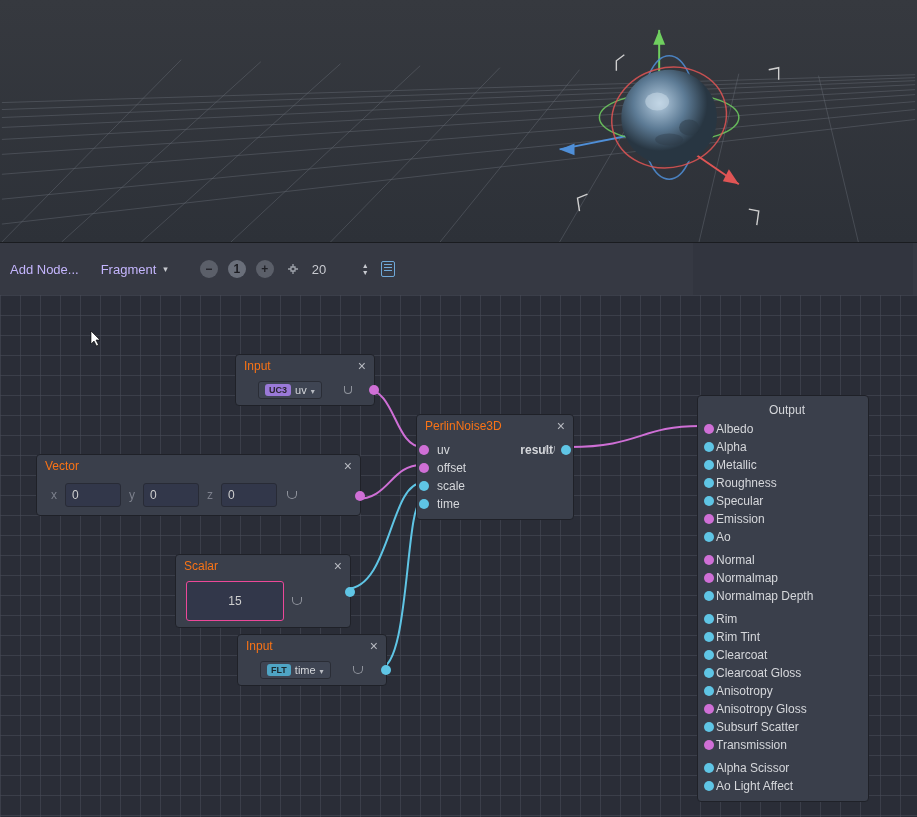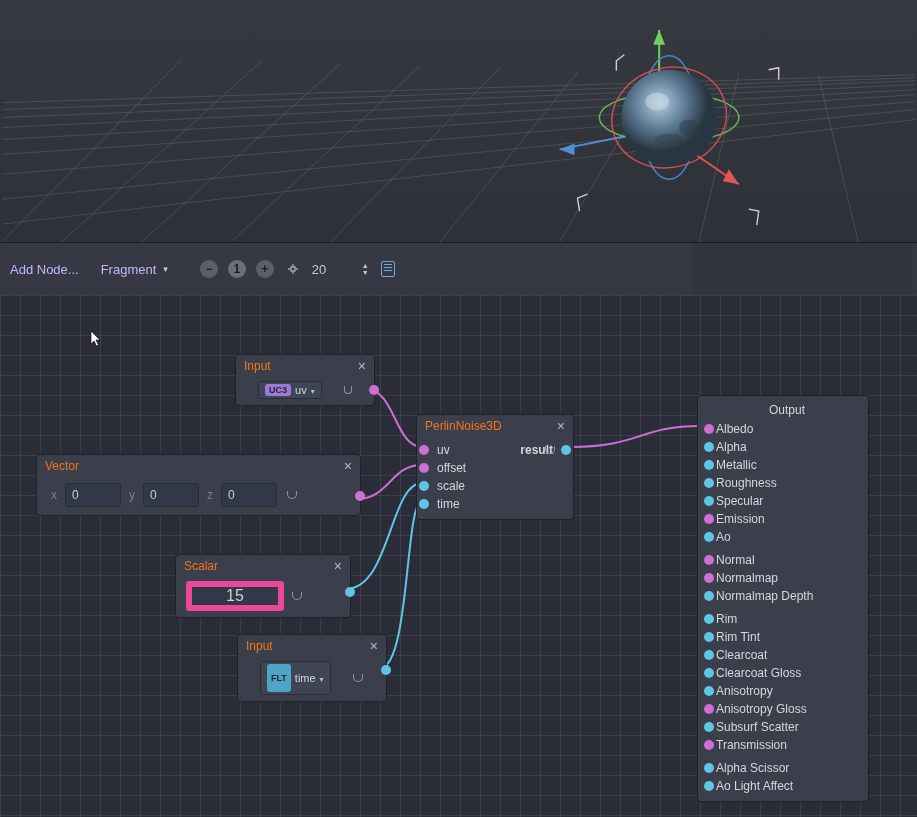--- a/index.html
+++ b/index.html
@@ -35,22 +35,22 @@
 .node-title { color: #f97316; }
 .node-close { color: #b8bbc2; cursor: pointer; font-size: 14px; }
 .node-body { padding: 4px 22px 6px 22px; display: flex; align-items: center; gap: 22px; position: relative; }
 .port { position: absolute; width: 10px; height: 10px; border-radius: 50%; }
 .port.magenta { background: #cf6fd6; }
 .port.cyan { background: #5fc5e5; }
 .preview { width: 10px; height: 8px; border: 1px solid #8f939c; border-top: none; border-radius: 0 0 6px 6px; }
 .sel { background: #3f4553; border: 1px solid #2a2d36; border-radius: 3px; padding: 2px 6px; display: inline-flex; align-items: center; gap: 4px; font-size: 11px; color: #d5d7db; }
 .sel-chev::after { content: "▾"; font-size: 8px; color: #b8bbc2; }
 .badge { background: #9a79d8; color: #2a2430; border-radius: 3px; padding: 1px 4px; font-size: 9px; font-weight: bold; }
-.badge-cyan { background: #4fa5c5; color: #1c2a30; border-radius: 3px; padding: 9px 4px; font-size: 9px; font-weight: bold; }
-.fld { background: #32374a; border: 6px solid #ec4899; color: #cfcfcf; font-size: 16px; padding: 0 8px; border-radius: 3px; }
+.badge-cyan { background: #4fa5c5; color: #1c2a30; border-radius: 3px; padding: 1px 4px; font-size: 9px; font-weight: bold; }
+.fld { background: #32374a; border: 1px solid #ec4899; color: #cfcfcf; font-size: 12px; padding: 12px 8px; border-radius: 3px; }
 .fld-lbl { color: #7c808c; font-size: 12px; padding: 0 4px; }
 
 
 .output { position: absolute; width: 172px; background: #3a3f4b; border: 1px solid #1f2128; border-radius: 4px; color: #d5d7db; font-size: 12px; padding: 4px 10px 6px 18px; }
 .output-title { padding: 3px 0; text-align: center; }
 .out-row { display: flex; align-items: center; gap: 6px; height: 18px; position: relative; }
 .out-port { position: absolute; left: -12px; width: 10px; height: 10px; border-radius: 50%; }
 .out-gap { height: 5px; }
 
 

